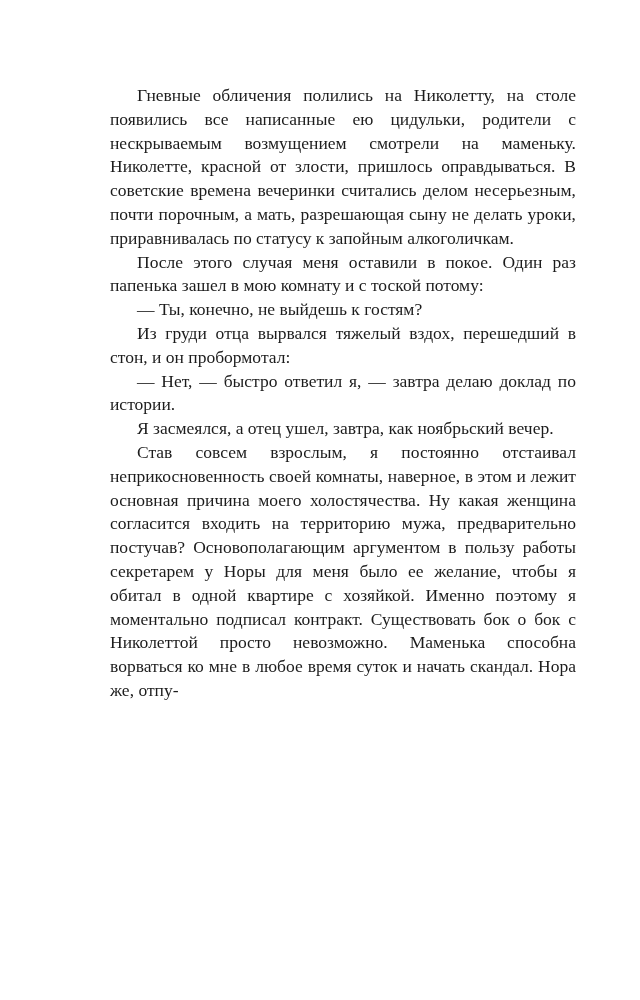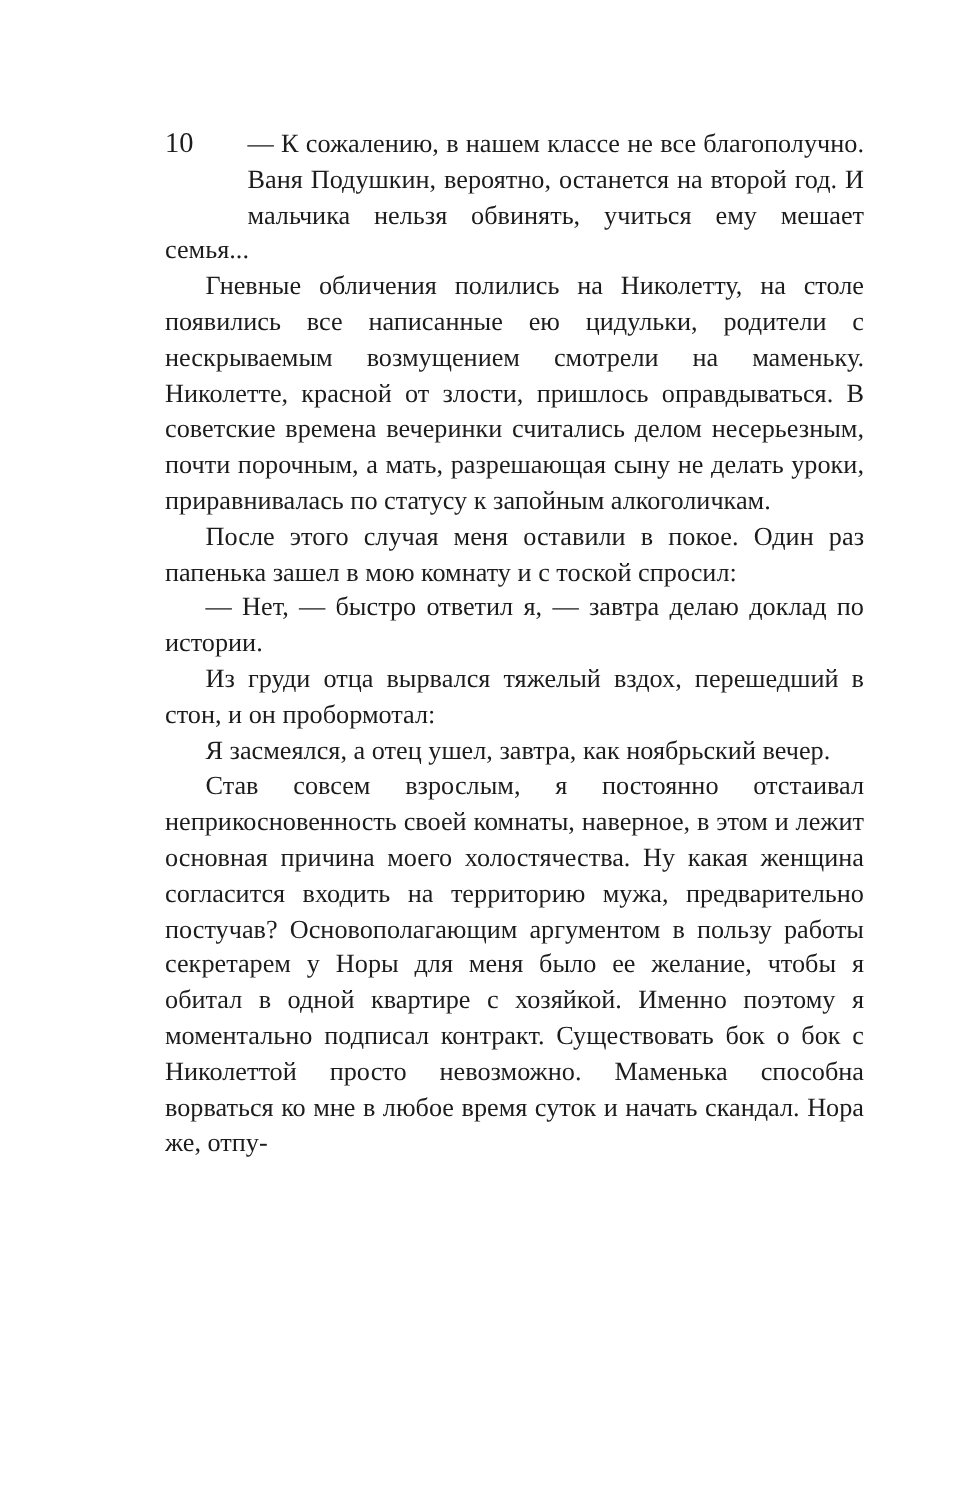--- a/index.html
+++ b/index.html
@@ -45,21 +45,21 @@
     text-indent: 0;
     color: #1c1c1c;
   }
 </style>
 </head>
 <body>
 
 <div class="book-page">
   <div class="text-block">
 
-  <p class="para para-first"><span class="folio">10</span><span>— К сожалению, в нашем классе не все благополучно. Ваня Подушкин, вероятно, останется на второй год. И мальчика нельзя обвинять, учиться ему мешает семья...</span></p>
       <p class="para">Гневные обличения полились на Николетту, на столе появились все написанные ею цидульки, родители с нескрываемым возмущением смотрели на маменьку. Николетте, красной от злости, пришлось оправдываться. В советские времена вечеринки считались делом несерьезным, почти порочным, а мать, разрешающая сыну не делать уроки, приравнивалась по статусу к запойным алкоголичкам.</p>
-      <p class="para">После этого случая меня оставили в покое. Один раз папенька зашел в мою комнату и с тоской спросил:</p>
+      <p class="para">После этого случая меня оставили в покое. Один раз папенька зашел в мою комнату и с тоской потому:</p>
+      <p class="para">— Ты, конечно, не выйдешь к гостям?</p>
+      <p class="para">Из груди отца вырвался тяжелый вздох, перешедший в стон, и он пробормотал:</p>
       <p class="para">— Нет, — быстро ответил я, — завтра делаю доклад по истории.</p>
-      <p class="para">Из груди отца вырвался тяжелый вздох, перешедший в стон, и он пробормотал:</p>
       <p class="para">Я засмеялся, а отец ушел, завтра, как ноябрьский вечер.</p>
       <p class="para">Став совсем взрослым, я постоянно отстаивал неприкосновенность своей комнаты, наверное, в этом и лежит основная причина моего холостячества. Ну какая женщина согласится входить на территорию мужа, предварительно постучав? Основополагающим аргументом в пользу работы секретарем у Норы для меня было ее желание, чтобы я обитал в одной квартире с хозяйкой. Именно поэтому я моментально подписал контракт. Существовать бок о бок с Николеттой просто невозможно. Маменька способна ворваться ко мне в любое время суток и начать скандал. Нора же, отпу-</p>
     </div>
 </div>
 
 </body></html>

